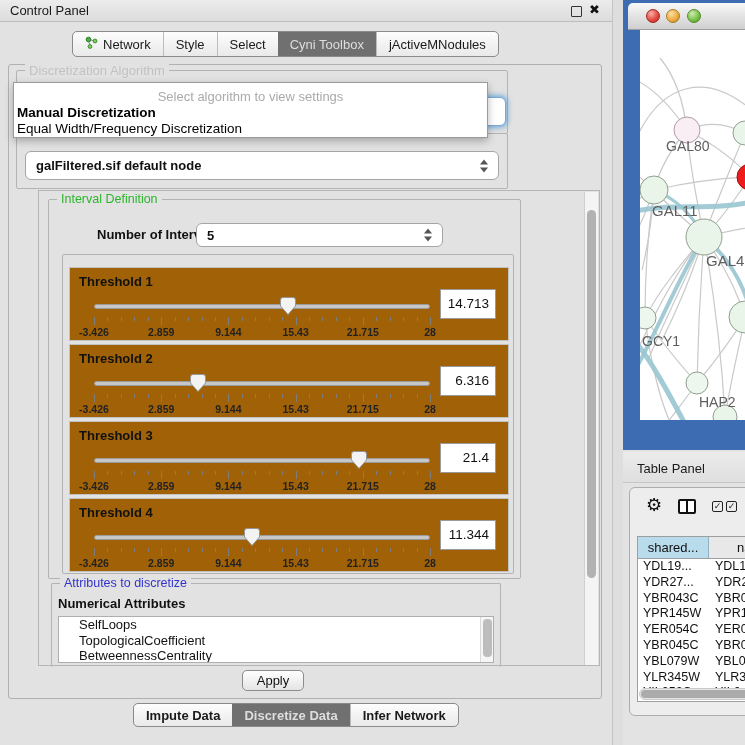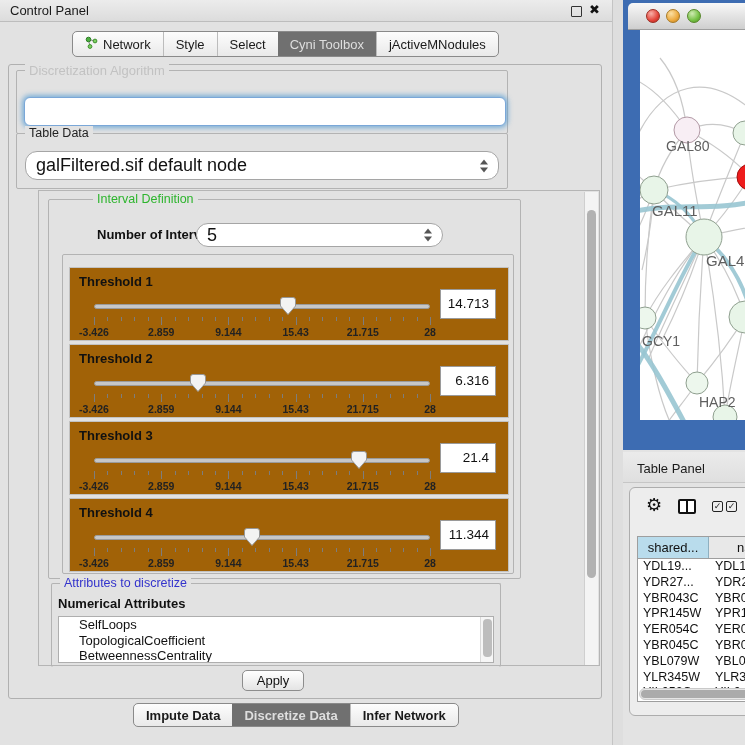--- a/index.html
+++ b/index.html
@@ -22,27 +22,27 @@
   .tab{display:flex;align-items:center;gap:5px;padding:0 12px;font-size:13px;color:#1a1a1a;
     border-left:1px solid #bcbcbc;white-space:nowrap;}
   .tab:first-child{border-left:none;}
   .tab.sel{background:#707070;color:#dedede;border-left:none;}
 
   .outer-box{position:absolute;left:8px;top:64px;width:594px;height:635px;border:1px solid #b0b0b0;
     border-radius:3px;background:#e2e2e2;}
 
   .group{position:absolute;border:1px solid #b3b3b3;border-radius:2px;}
   .legend{position:absolute;top:-8px;left:8px;background:#e2e2e2;padding:0 4px;font-size:12.5px;white-space:nowrap;}
-  .legend.green{color:#2db52d;margin-left:36px;}
+  .legend.green{color:#2db52d;}
   .legend.blue{color:#3333cc;}
   .legend.gray{color:#c2c2c2;font-size:13px;}
   .legend.dark{color:#222;}
 
-  .combo{position:absolute;background:#fff;border:1px solid #a5a5a5;border-radius:12px;font-size:18px;
-    color:#111;display:flex;align-items:center;padding-left:10px;}
+  .combo{position:absolute;background:#fff;border:1px solid #a5a5a5;border-radius:6px;font-size:13px;
+    color:#111;display:flex;align-items:center;padding-left:10px;font-weight:bold;}
   .stepper{position:absolute;right:9px;top:50%;transform:translateY(-50%);width:9px;height:13px;}
   .stepper:before,.stepper:after{content:"";position:absolute;left:0;border-left:4.5px solid transparent;border-right:4.5px solid transparent;}
   .stepper:before{top:0;border-bottom:5px solid #555;}
   .stepper:after{bottom:0;border-top:5px solid #555;}
 
   
   .hidden-combo{position:absolute;left:24px;top:97px;width:482px;height:29px;background:#fff;
     border:1px solid #7aa7d8;border-radius:6px;box-shadow:0 0 5px 2px rgba(90,159,212,.75);}
 
   .popup{position:absolute;left:13px;top:82px;width:475px;height:56px;background:#fff;
@@ -406,20 +406,25 @@
           <span>Impute Data</span>
         </div>
       <div class="tab sel">
           <span>Discretize Data</span>
         </div>
       <div class="tab">
           <span>Infer Network</span>
         </div>
     </div>
 
+    <div class="popup">
+      <div class="ph">Select algorithm to view settings</div>
+      <div class="it1">Manual Discretization</div>
+      <div class="it2">Equal Width/Frequency Discretization</div>
+    </div>
   </div>
 
   <div class="gap-strip"></div>
 
   <div class="net-window">
     <div class="net-titlebar">
       <span class="light red"></span>
       <span class="light yellow"></span>
       <span class="light green"></span>
     </div>

